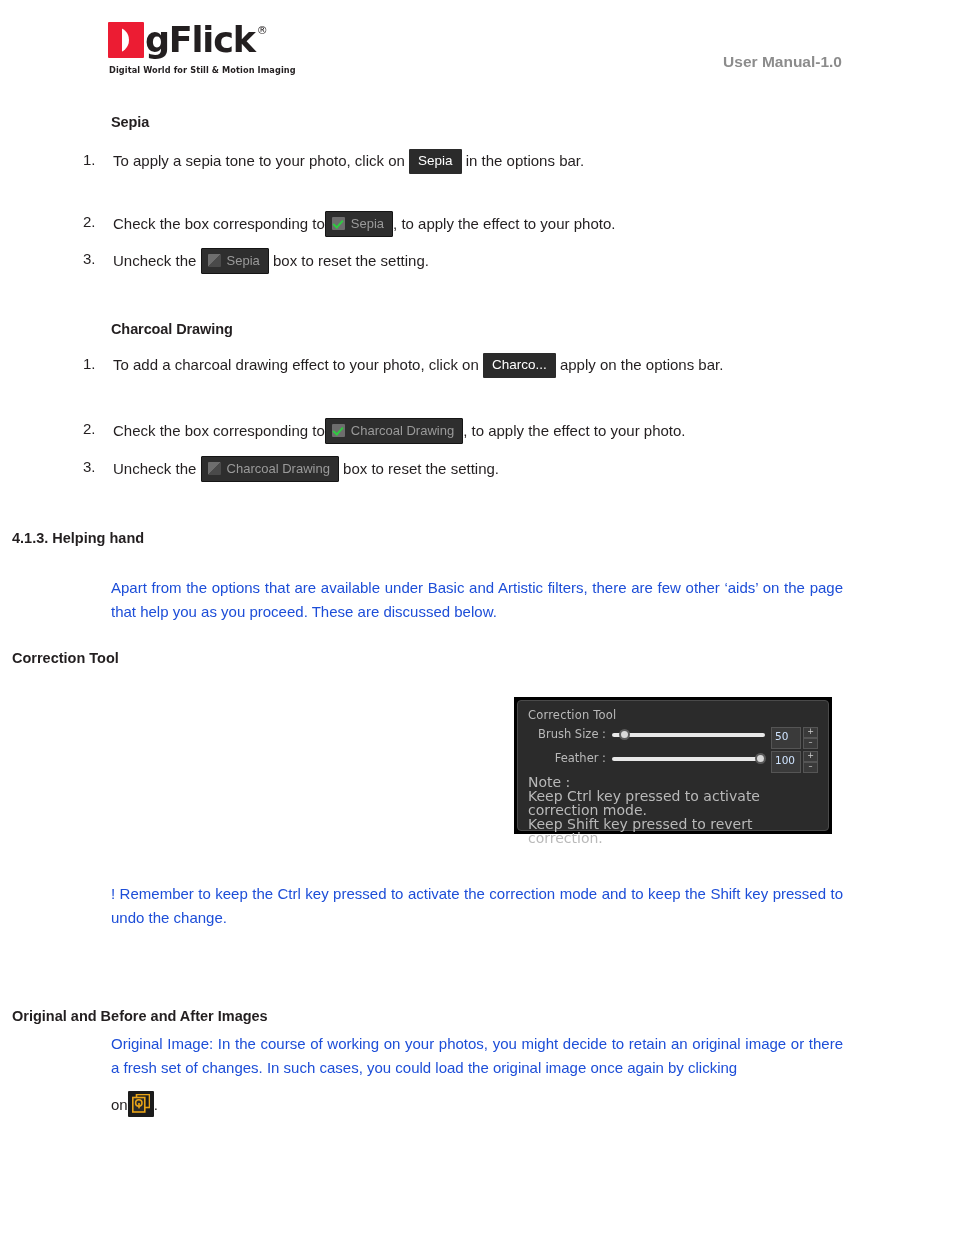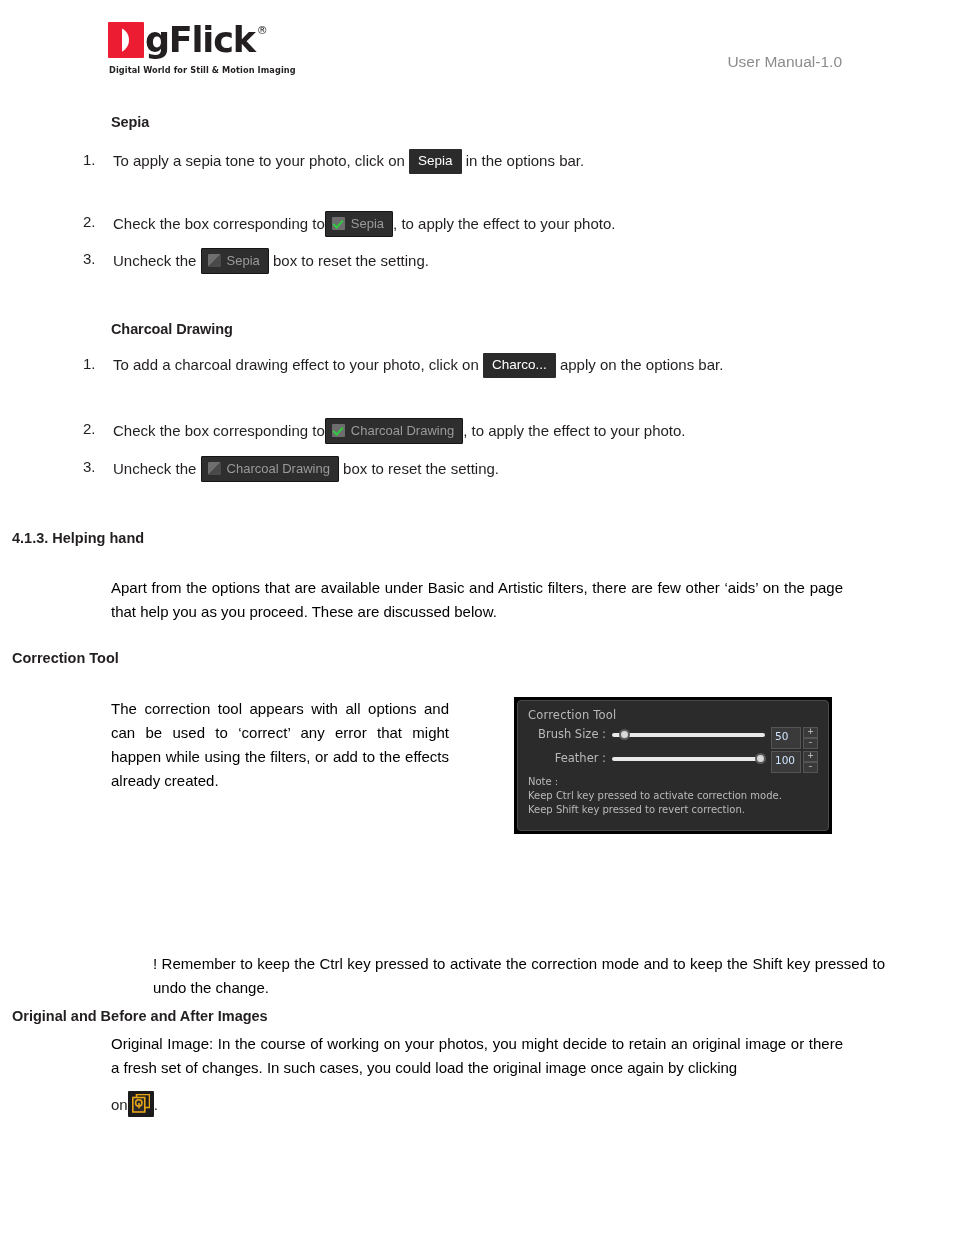--- a/index.html
+++ b/index.html
@@ -95,20 +95,21 @@
     margin-top: 5px;
     margin-left: 1px;
   }
   .manual-version {
     position: absolute;
     right: 112px;
     top: 31px;
     font-size: 15.5px;
     color: #8c8c8c;
     font-family: "Liberation Sans", sans-serif;
+    font-weight: bold;
   }
 
   .sub-head {
     position: absolute;
     font-size: 14.5px;
     font-weight: bold;
     color: #231f20;
     letter-spacing: -0.1px;
   }
   .center-head {
@@ -136,21 +137,21 @@
   .li .body {
     display: inline-block;
     margin-left: 30px;
     white-space: nowrap;
     text-align: center;
   }
   .para {
     position: absolute;
     font-size: 15px;
     line-height: 24px;
-    color: #000000;
+    color: #1d4ed8;
     text-align: justify;
   }
 
   
   .chip {
     display: inline-block;
     vertical-align: middle;
     background: #262626;
     color: #f2f2f2;
     font-family: "Liberation Sans", sans-serif;
@@ -314,21 +315,21 @@
     background: #3a3a3a;
     border: 1px solid #555;
     color: #cfcfcf;
     font-size: 8px;
     line-height: 7px;
     text-align: center;
     box-sizing: border-box;
   }
   .ct-note {
     color: #b9b9b9;
-    font-size: 10px;
+    font-size: 14px;
     line-height: 14px;
     margin-top: 0;
   }
 </style>
 </head>
 <body>
 
 <div class="page">
 
   <div class="header">
@@ -396,21 +397,20 @@
       <span>box to reset the setting.</span>
     </span>
   </div>
 
   <div class="center-head" style="top:530px;">4.1.3. Helping hand</div>
 
   <div class="para" style="left:111px; top:576px; width:732px;">Apart from the options that are available under Basic and Artistic filters, there are few other ‘aids’ on the page that help you as you proceed. These are discussed below.</div>
 
   <div class="center-head" style="top:650px;">Correction Tool</div>
 
-  <div class="para" style="left:111px; top:697px; width:338px;">The correction tool appears with all options and can be used to ‘correct’ any error that might happen while using the filters, or add to the effects already created.</div>
 
   <div class="ct-panel">
     <div class="ct-inner">
       <div class="ct-title">Correction Tool</div>
 
       <div class="ct-row">
         <div class="ct-label">Brush Size :</div>
         <div class="ct-slider">
           <div class="ct-track"></div>
           <div class="ct-knob" id="brush-knob" style="left: calc(8% - 5px);"></div>
@@ -441,21 +441,21 @@
 
       <div class="ct-note">
         <div>Note :</div>
         <div>Keep Ctrl key pressed to activate correction mode.</div>
         <div>Keep Shift key pressed to revert correction.</div>
       </div>
     </div>
   </div>
 
 
-  <div class="para" style="left:111px; top:952px; width:732px;margin-left:42px;">! Remember to keep the Ctrl key pressed to activate the correction mode and to keep the Shift key pressed to undo the change.</div>
+  <div class="para" style="left:111px; top:882px; width:732px;">! Remember to keep the Ctrl key pressed to activate the correction mode and to keep the Shift key pressed to undo the change.</div>
 
   <div class="center-head" style="top:1008px;">Original and Before and After Images</div>
 
   <div class="para" style="left:111px; top:1032px; width:732px;">Original Image: In the course of working on your photos, you might decide to retain an original image or there a fresh set of changes. In such cases, you could load the original image once again by clicking</div>
 
   <div style="position:absolute; left:111px; top:1093px; font-size:15px; color:#231f20;">
     <span>on</span><span class="chip-icon">
       <svg class="gfx" viewBox="0 0 18 19">
         <rect x="4.5" y="0.5" width="13" height="13" fill="#1b1b1b" stroke="#e8a317" stroke-width="1.6"></rect>
         <rect x="0.8" y="3.5" width="12" height="14.5" fill="#2a2a2a" stroke="#e8a317" stroke-width="1.6"></rect>

